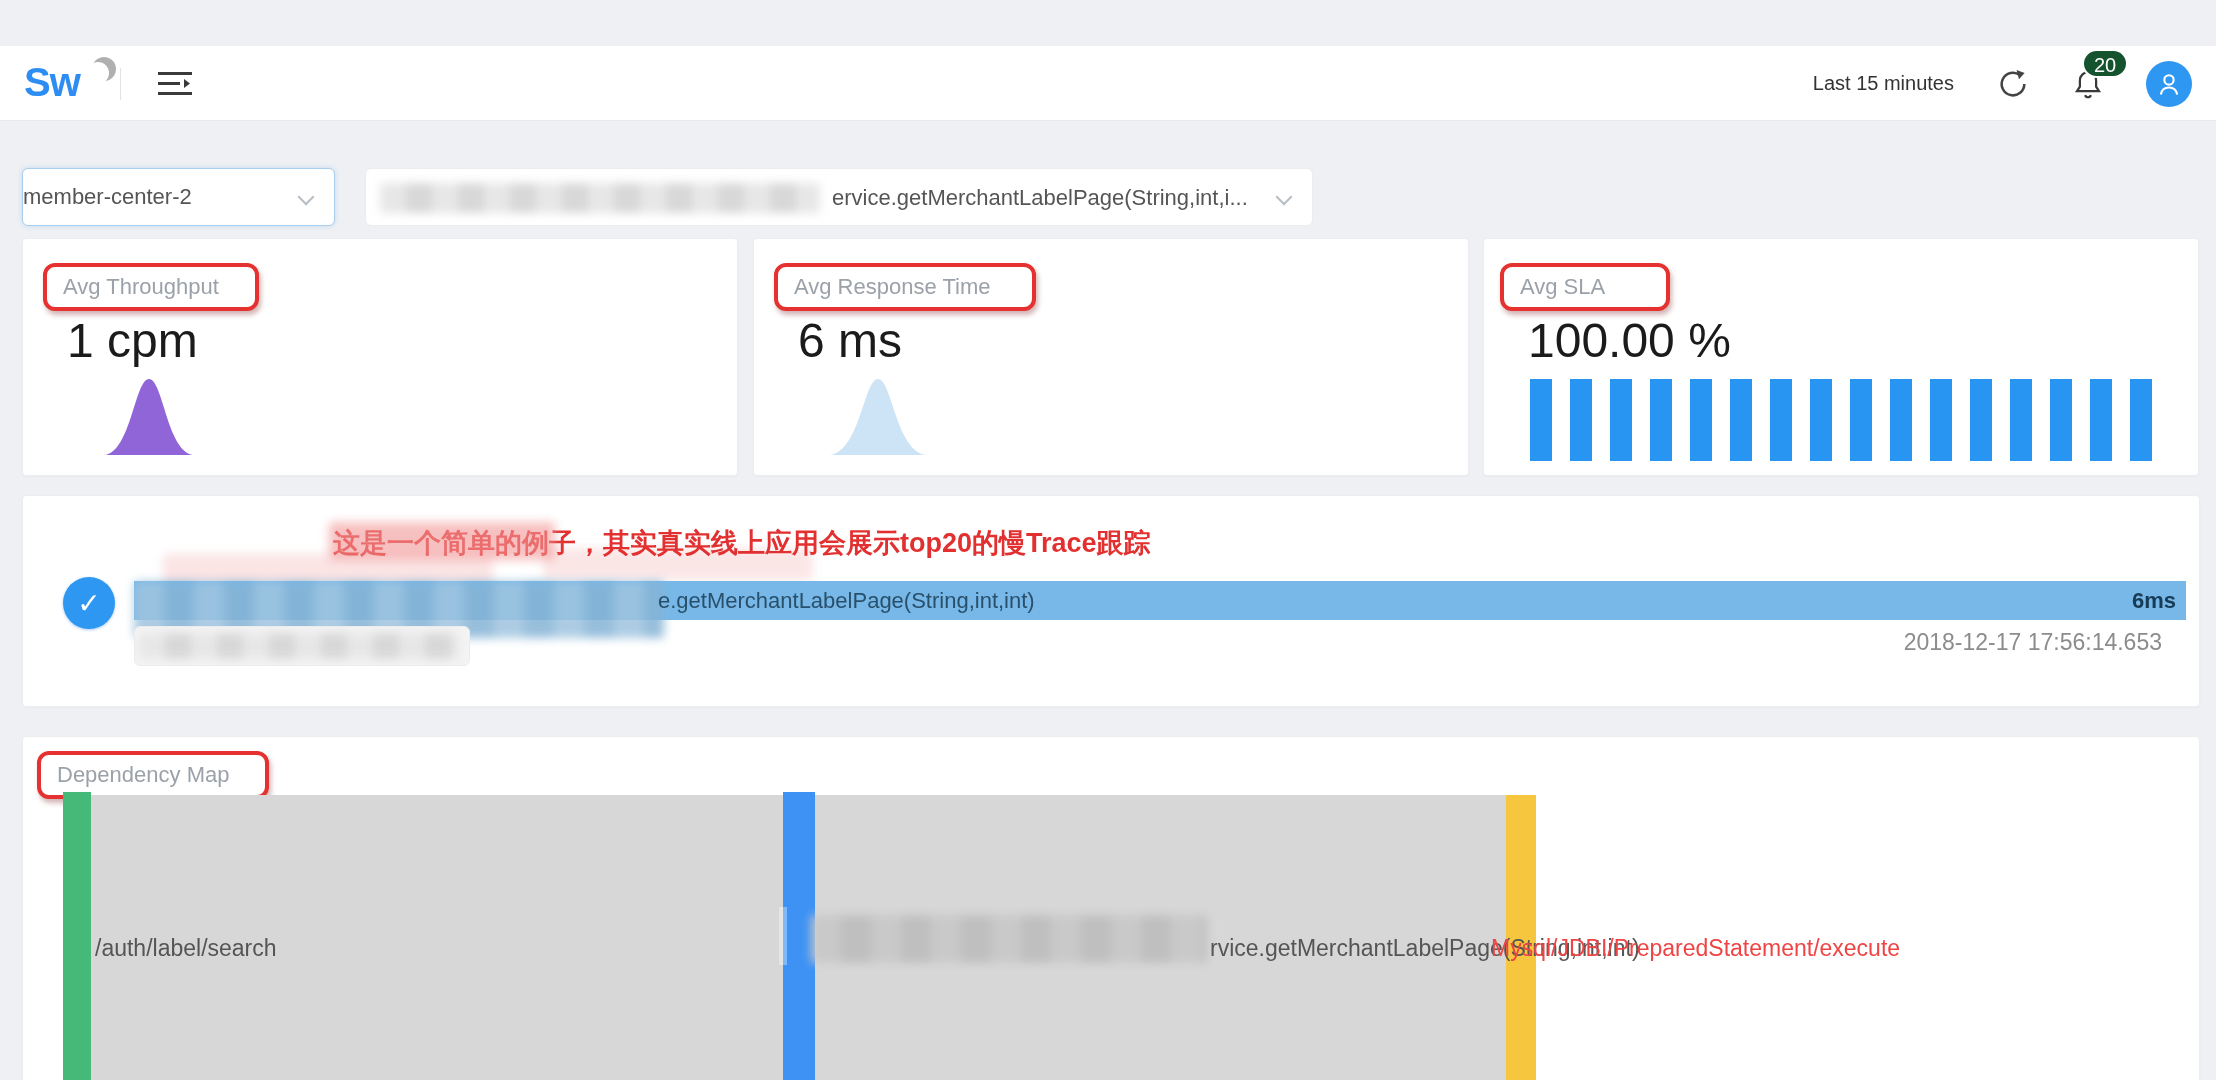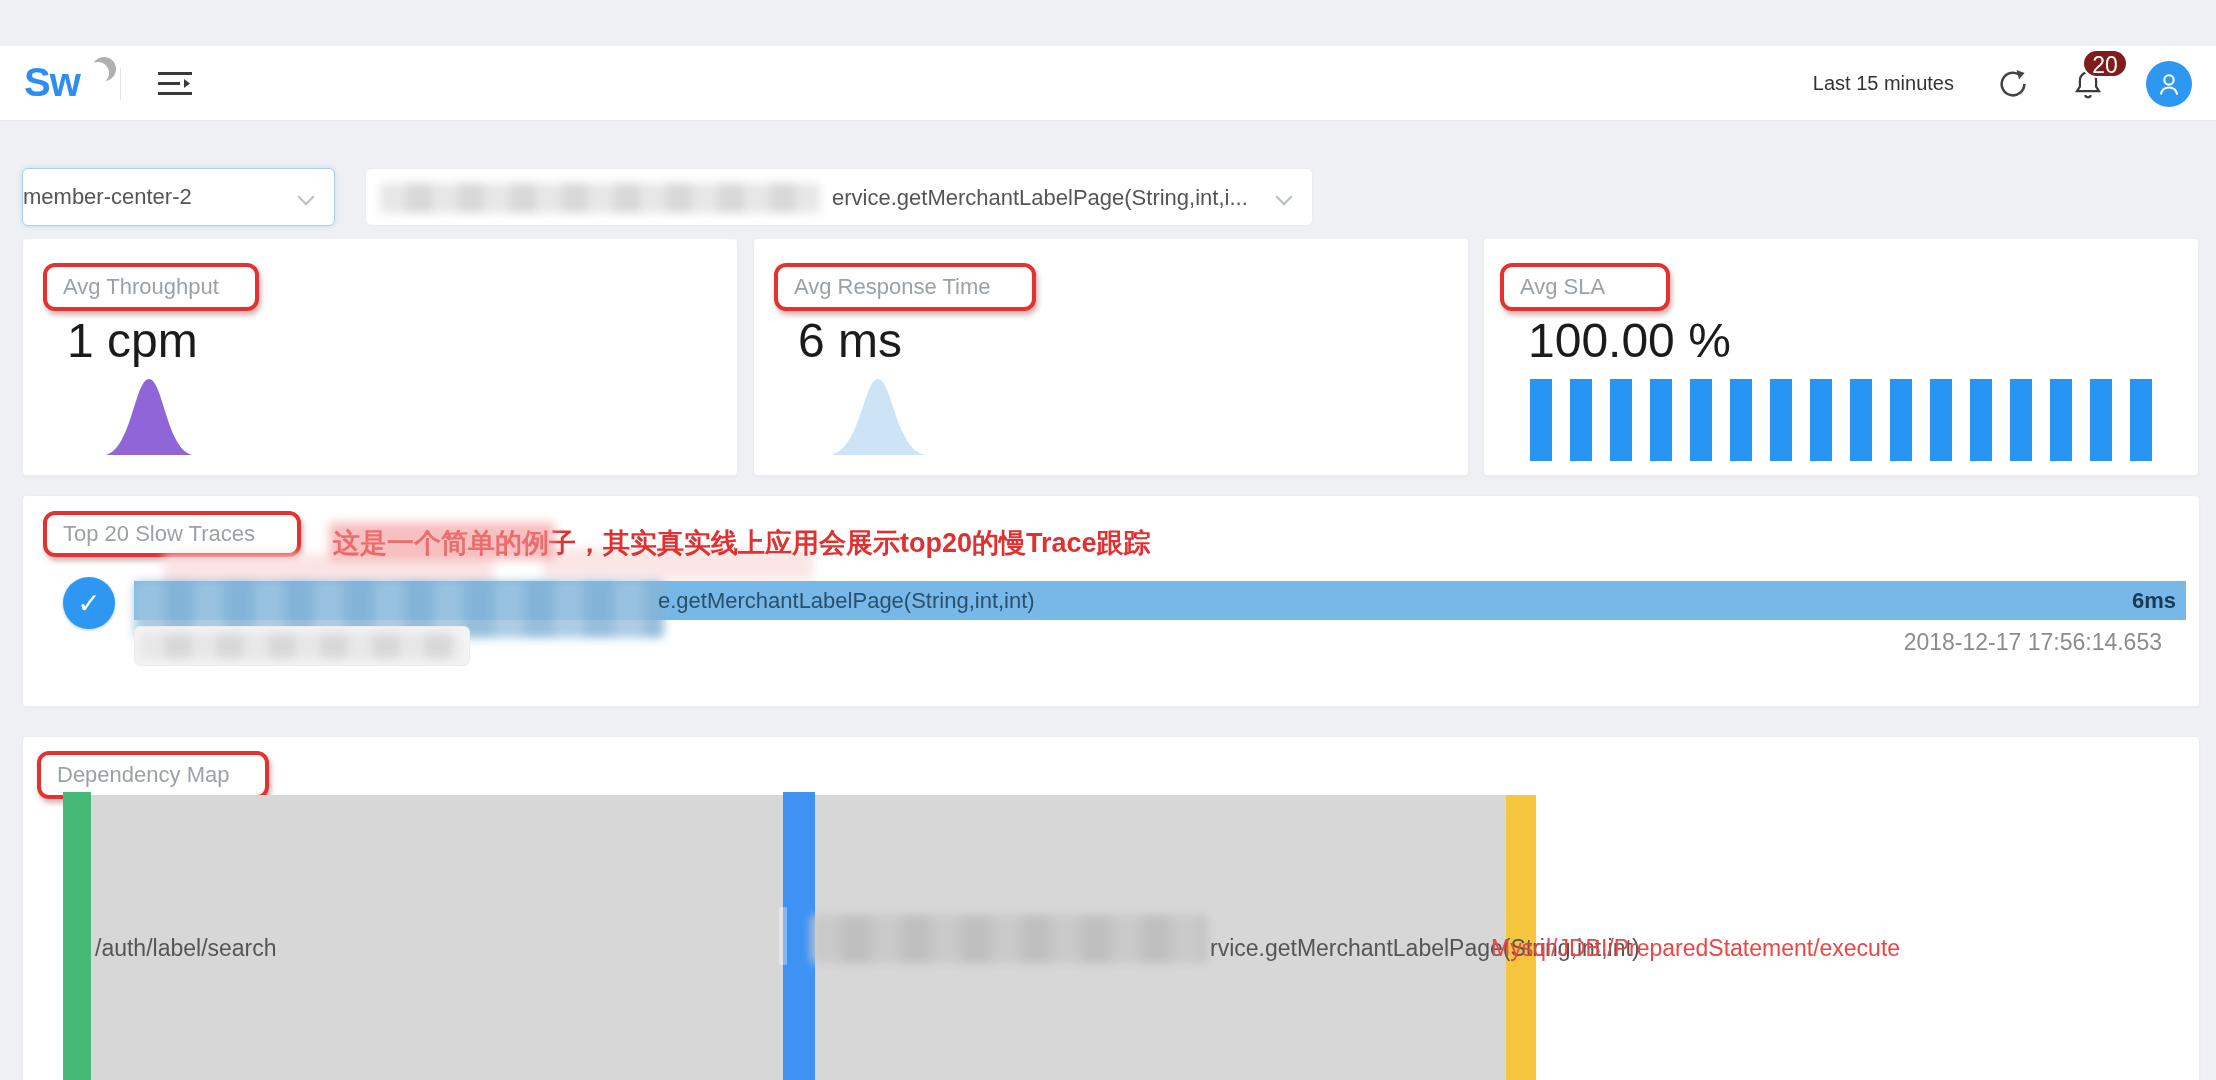--- a/index.html
+++ b/index.html
@@ -28,21 +28,21 @@
   .menu-unfold { position:absolute; left:158px; top:24px; cursor:pointer; }
 
   .hdr-right {
     position:absolute; right:24px; top:0; height:75px;
     display:flex; align-items:center; gap:42px;
   }
   .time-range { font-size:20px; color:#333; cursor:pointer; }
   .icon-btn { position:relative; cursor:pointer; display:flex; align-items:center; }
   .badge {
     position:absolute; top:-18px; right:-24px; min-width:46px; height:29px;
-    background:#7f1d1d; color:#fff; font-size:23px; line-height:29px;
+    background:#14532d; color:#fff; font-size:20px; line-height:29px;
     text-align:center; border-radius:15px; padding:0 8px; border:2px solid #fff;
   }
   .avatar {
     width:46px; height:46px; border-radius:50%; background:#2e97f2;
     display:flex; align-items:center; justify-content:center; cursor:pointer;
   }
 
   
   .select {
     position:absolute; top:122px; height:58px; background:#fff; border-radius:6px;
@@ -236,23 +236,20 @@
         <div class="sla-bar" style="background: rgb(39, 149, 241);"></div>
         <div class="sla-bar" style="background: rgb(39, 149, 241);"></div>
         <div class="sla-bar" style="background: rgb(39, 149, 241);"></div>
         <div class="sla-bar" style="background: rgb(39, 149, 241);"></div>
         <div class="sla-bar" style="background: rgb(39, 149, 241);"></div>
         <div class="sla-bar" style="background: rgb(39, 149, 241);"></div>
       </div>
   </div>
 
   <div class="card traces-card">
-    <div class="anno" style="left:20px; top:15px; width:258px; height:46px;">
-      <span>Top 20 Slow Traces</span>
-    </div>
 
     <div class="blur blur-pink-b" style="left:140px; top:58px; width:330px; height:34px;"></div>
     <div class="blur blur-pink-c" style="left:520px; top:52px; width:270px; height:32px;"></div>
     <div class="cn-note">这是一个简单的例子，其实真实线上应用会展示top20的慢Trace跟踪</div>
     <div class="blur blur-pink-a" style="left:306px; top:26px; width:226px; height:38px;"></div>
 
     <div class="check-circle">
         <span>✓</span>
       </div>
 

